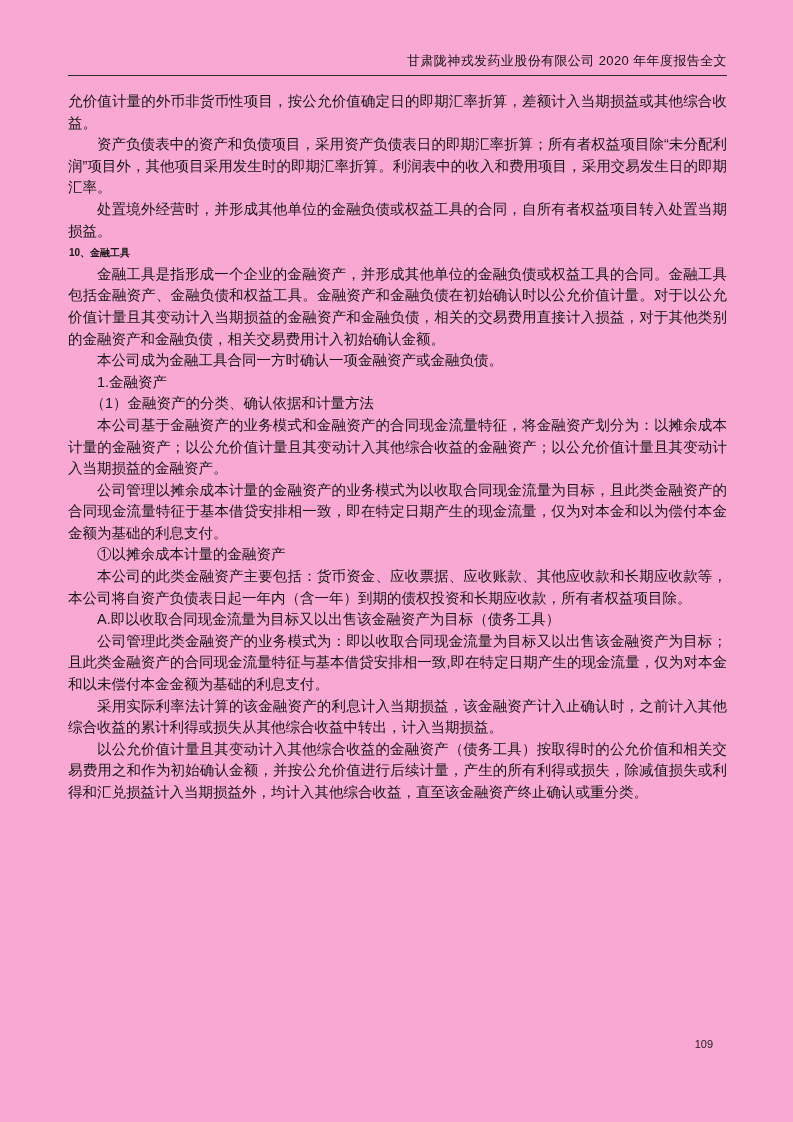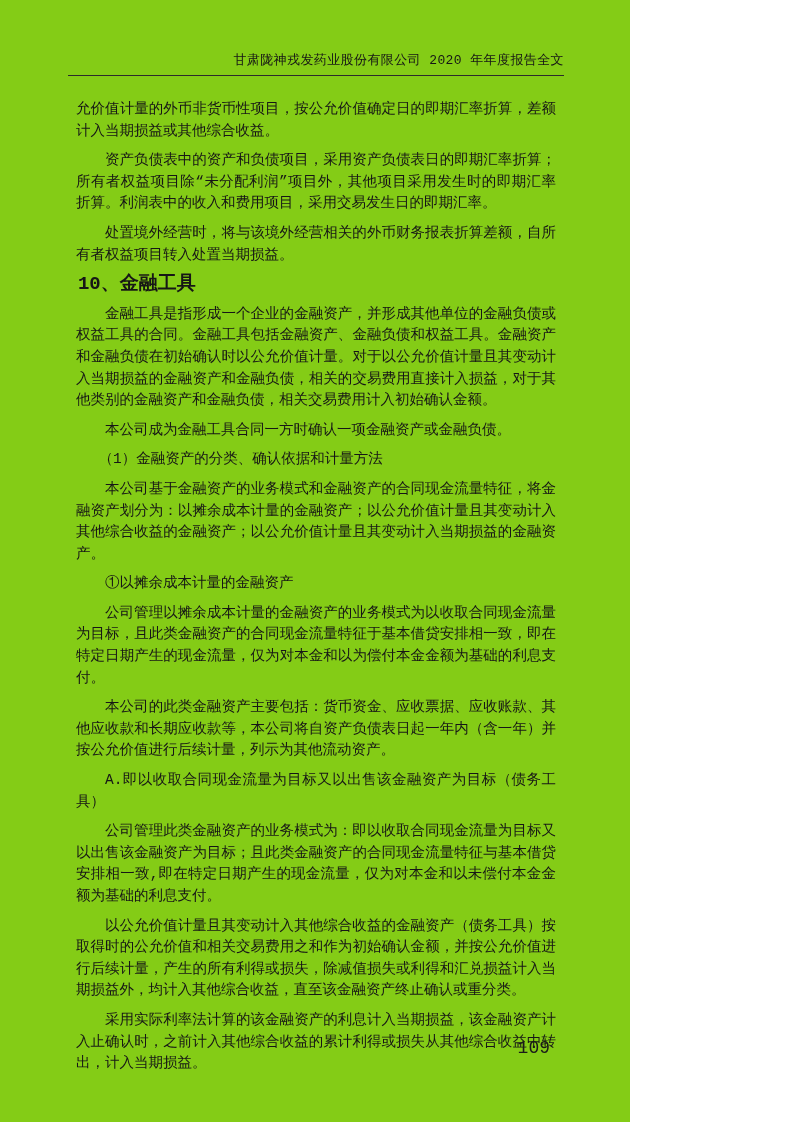--- a/index.html
+++ b/index.html
@@ -2,24 +2,24 @@
 <html lang="zh"><head>
 <meta charset="utf-8">
 <style>
   html, body {
     margin: 0;
     padding: 0;
     background: #ffffff;
   }
   .page {
     position: relative;
-    width: 630px;
+    width: 793px;
     height: 1122px;
-    background: #84cc16;
-    font-family: Liberation Mono, monospace;
+    background: #f9a8d4;
+    font-family: Liberation Sans, sans-serif;
     color: #161616;
     overflow: hidden;
   }
   .header {
     position: absolute;
     top: 52px;
     left: 68px;
     right: 66px;
     text-align: right;
     font-size: 13px;
@@ -32,69 +32,70 @@
     position: absolute;
     top: 91px;
     left: 68px;
     right: 66px;
     font-size: 14.5px;
     line-height: 21.6px;
     text-align: justify;
     text-justify: inter-character;
   }
   .content p {
-    margin: 8px;
+    margin: 0;
     word-break: break-all;
   }
   p.ind   { text-indent: 2em; }
   p.sub   { text-indent: 1.55em; }
   p.label { text-indent: 0.15em; }
   p.cont  { text-indent: 0; }
   .sec-heading {
-    font-size: 19px;
+    font-size: 10px;
     font-weight: bold;
     margin: 9px 0 17px 0;
     text-indent: 0.1em;
   }
   .footer {
     position: absolute;
     top: 1038px;
     right: 80px;
-    font-size: 18px;
+    font-size: 11px;
     color: #1a1a1a;
   }
 </style>
 </head>
 <body>
 
 <div class="page">
 
   <div class="header">
     <span>甘肃陇神戎发药业股份有限公司 2020 年年度报告全文</span>
   </div>
 
   <div class="content">
 
     <p class="cont">允价值计量的外币非货币性项目，按公允价值确定日的即期汇率折算，差额计入当期损益或其他综合收益。</p>
     <p class="ind">资产负债表中的资产和负债项目，采用资产负债表日的即期汇率折算；所有者权益项目除“未分配利润”项目外，其他项目采用发生时的即期汇率折算。利润表中的收入和费用项目，采用交易发生日的即期汇率。</p>
-    <p class="ind">处置境外经营时，将与该境外经营相关的外币财务报表折算差额，自所有者权益项目转入处置当期损益。</p>
+    <p class="ind">处置境外经营时，并形成其他单位的金融负债或权益工具的合同，自所有者权益项目转入处置当期损益。</p>
 
     <p class="sec-heading">10、金融工具</p>
 
     <p class="ind">金融工具是指形成一个企业的金融资产，并形成其他单位的金融负债或权益工具的合同。金融工具包括金融资产、金融负债和权益工具。金融资产和金融负债在初始确认时以公允价值计量。对于以公允价值计量且其变动计入当期损益的金融资产和金融负债，相关的交易费用直接计入损益，对于其他类别的金融资产和金融负债，相关交易费用计入初始确认金额。</p>
     <p class="ind">本公司成为金融工具合同一方时确认一项金融资产或金融负债。</p>
+    <p class="ind">1.金融资产</p>
     <p class="sub">（1）金融资产的分类、确认依据和计量方法</p>
     <p class="ind">本公司基于金融资产的业务模式和金融资产的合同现金流量特征，将金融资产划分为：以摊余成本计量的金融资产；以公允价值计量且其变动计入其他综合收益的金融资产；以公允价值计量且其变动计入当期损益的金融资产。</p>
+    <p class="ind">公司管理以摊余成本计量的金融资产的业务模式为以收取合同现金流量为目标，且此类金融资产的合同现金流量特征于基本借贷安排相一致，即在特定日期产生的现金流量，仅为对本金和以为偿付本金金额为基础的利息支付。</p>
     <p class="ind">①以摊余成本计量的金融资产</p>
-    <p class="ind">公司管理以摊余成本计量的金融资产的业务模式为以收取合同现金流量为目标，且此类金融资产的合同现金流量特征于基本借贷安排相一致，即在特定日期产生的现金流量，仅为对本金和以为偿付本金金额为基础的利息支付。</p>
-    <p class="ind">本公司的此类金融资产主要包括：货币资金、应收票据、应收账款、其他应收款和长期应收款等，本公司将自资产负债表日起一年内（含一年）并按公允价值进行后续计量，列示为其他流动资产。</p>
+    <p class="ind">本公司的此类金融资产主要包括：货币资金、应收票据、应收账款、其他应收款和长期应收款等，本公司将自资产负债表日起一年内（含一年）到期的债权投资和长期应收款，所有者权益项目除。</p>
     <p class="ind">A.即以收取合同现金流量为目标又以出售该金融资产为目标（债务工具）</p>
     <p class="ind">公司管理此类金融资产的业务模式为：即以收取合同现金流量为目标又以出售该金融资产为目标；且此类金融资产的合同现金流量特征与基本借贷安排相一致,即在特定日期产生的现金流量，仅为对本金和以未偿付本金金额为基础的利息支付。</p>
+    <p class="ind">采用实际利率法计算的该金融资产的利息计入当期损益，该金融资产计入止确认时，之前计入其他综合收益的累计利得或损失从其他综合收益中转出，计入当期损益。</p>
     <p class="ind">以公允价值计量且其变动计入其他综合收益的金融资产（债务工具）按取得时的公允价值和相关交易费用之和作为初始确认金额，并按公允价值进行后续计量，产生的所有利得或损失，除减值损失或利得和汇兑损益计入当期损益外，均计入其他综合收益，直至该金融资产终止确认或重分类。</p>
-    <p class="ind">采用实际利率法计算的该金融资产的利息计入当期损益，该金融资产计入止确认时，之前计入其他综合收益的累计利得或损失从其他综合收益中转出，计入当期损益。</p>
 
   </div>
 
   <div class="footer">
     <span>109</span>
   </div>
 
 </div>
 
 </body></html>

